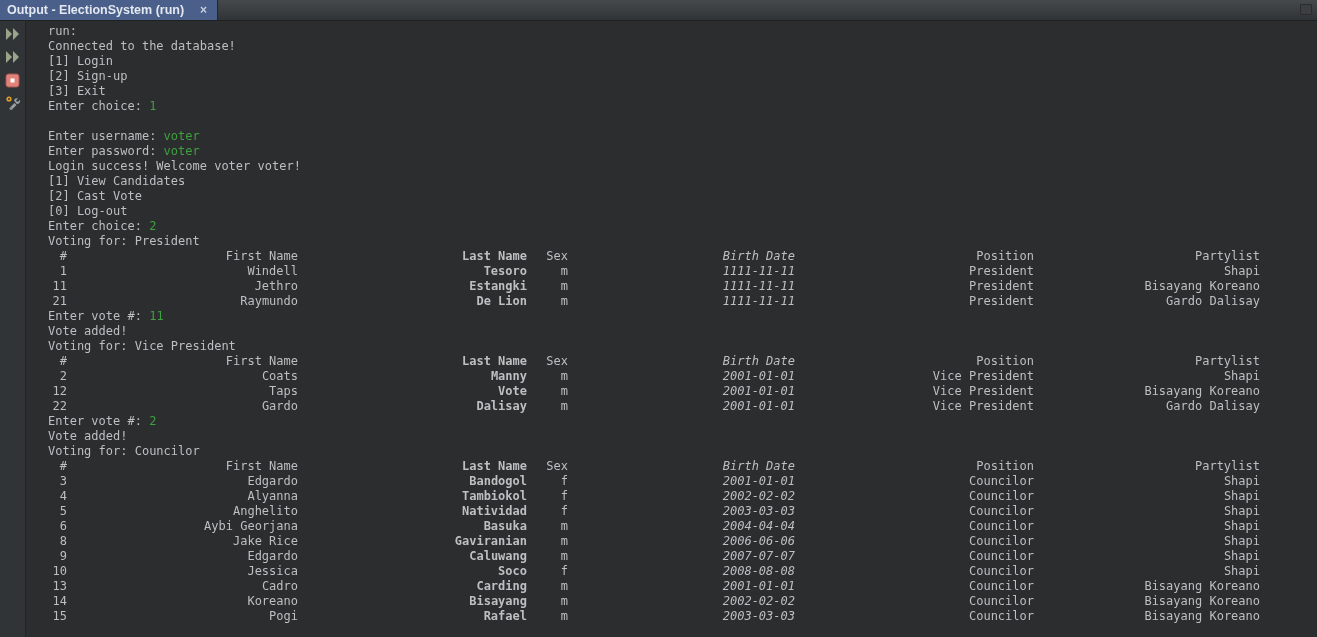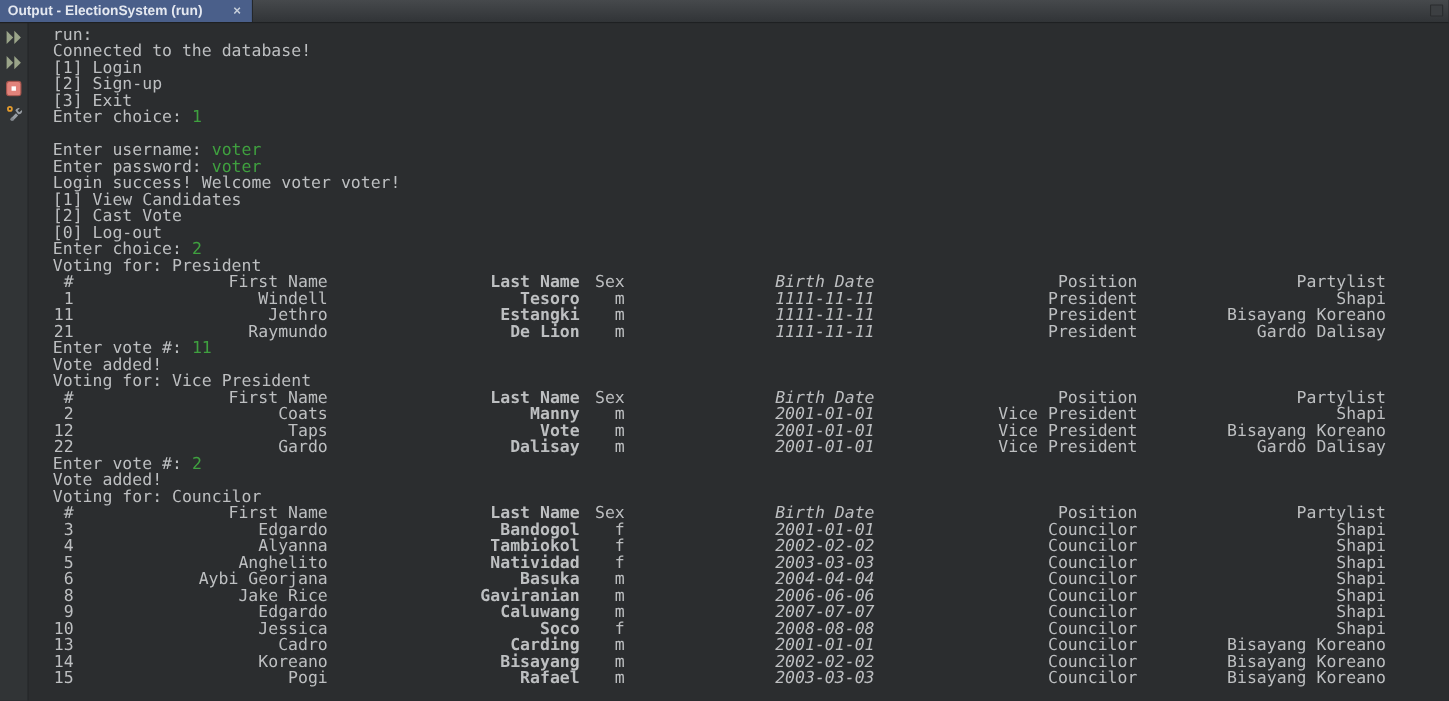--- a/index.html
+++ b/index.html
@@ -8,21 +8,21 @@
     background:#2b2d2f;
     font-family:"DejaVu Sans Mono",monospace;
   }
   
   .titlebar{
     position:relative;height:20px;display:flex;align-items:stretch;
     background:linear-gradient(#46494c,#313437);
     border-bottom:1px solid #1e2022;
   }
   .tab{
-    display:flex;align-items:center;gap:28px;
+    display:flex;align-items:center;gap:16px;
     padding:0 10px 0 7px;
     background:var(--tab-accent,#4a5f8a);
     border-right:1px solid #24272a;
     cursor:pointer;
   }
   .tab-title{
     font-family:"Liberation Sans",sans-serif;
     font-size:12.5px;font-weight:bold;color:#e4e8f0;
     white-space:nowrap;
   }
@@ -45,21 +45,21 @@
   .sidebar .icon-btn{
     width:20px;height:18px;background:none;border:none;padding:1px 2px;
     cursor:pointer;display:flex;align-items:center;justify-content:center;
   }
   .sidebar .icon-btn svg{display:block;}
   
   .console{
     flex:1;box-sizing:border-box;
     padding:3px 0 0 22px;
     color:var(--console-text,#bdbfc1);
-    font-size:15px;line-height:15px;
+    font-size:12px;line-height:15px;
   }
   .line{height:15px;white-space:pre;}
   .input-val{color:var(--input-green,#3fa03f);}
   .col{display:inline-block;text-align:right;white-space:pre;vertical-align:top;}
   .col0{width:19px;}
   .col1{width:231px;}
   .col2{width:229px;font-weight:bold;}
   .col3{width:41px;}
   .col4{width:227px;font-style:italic;}
   .col5{width:239px;}

